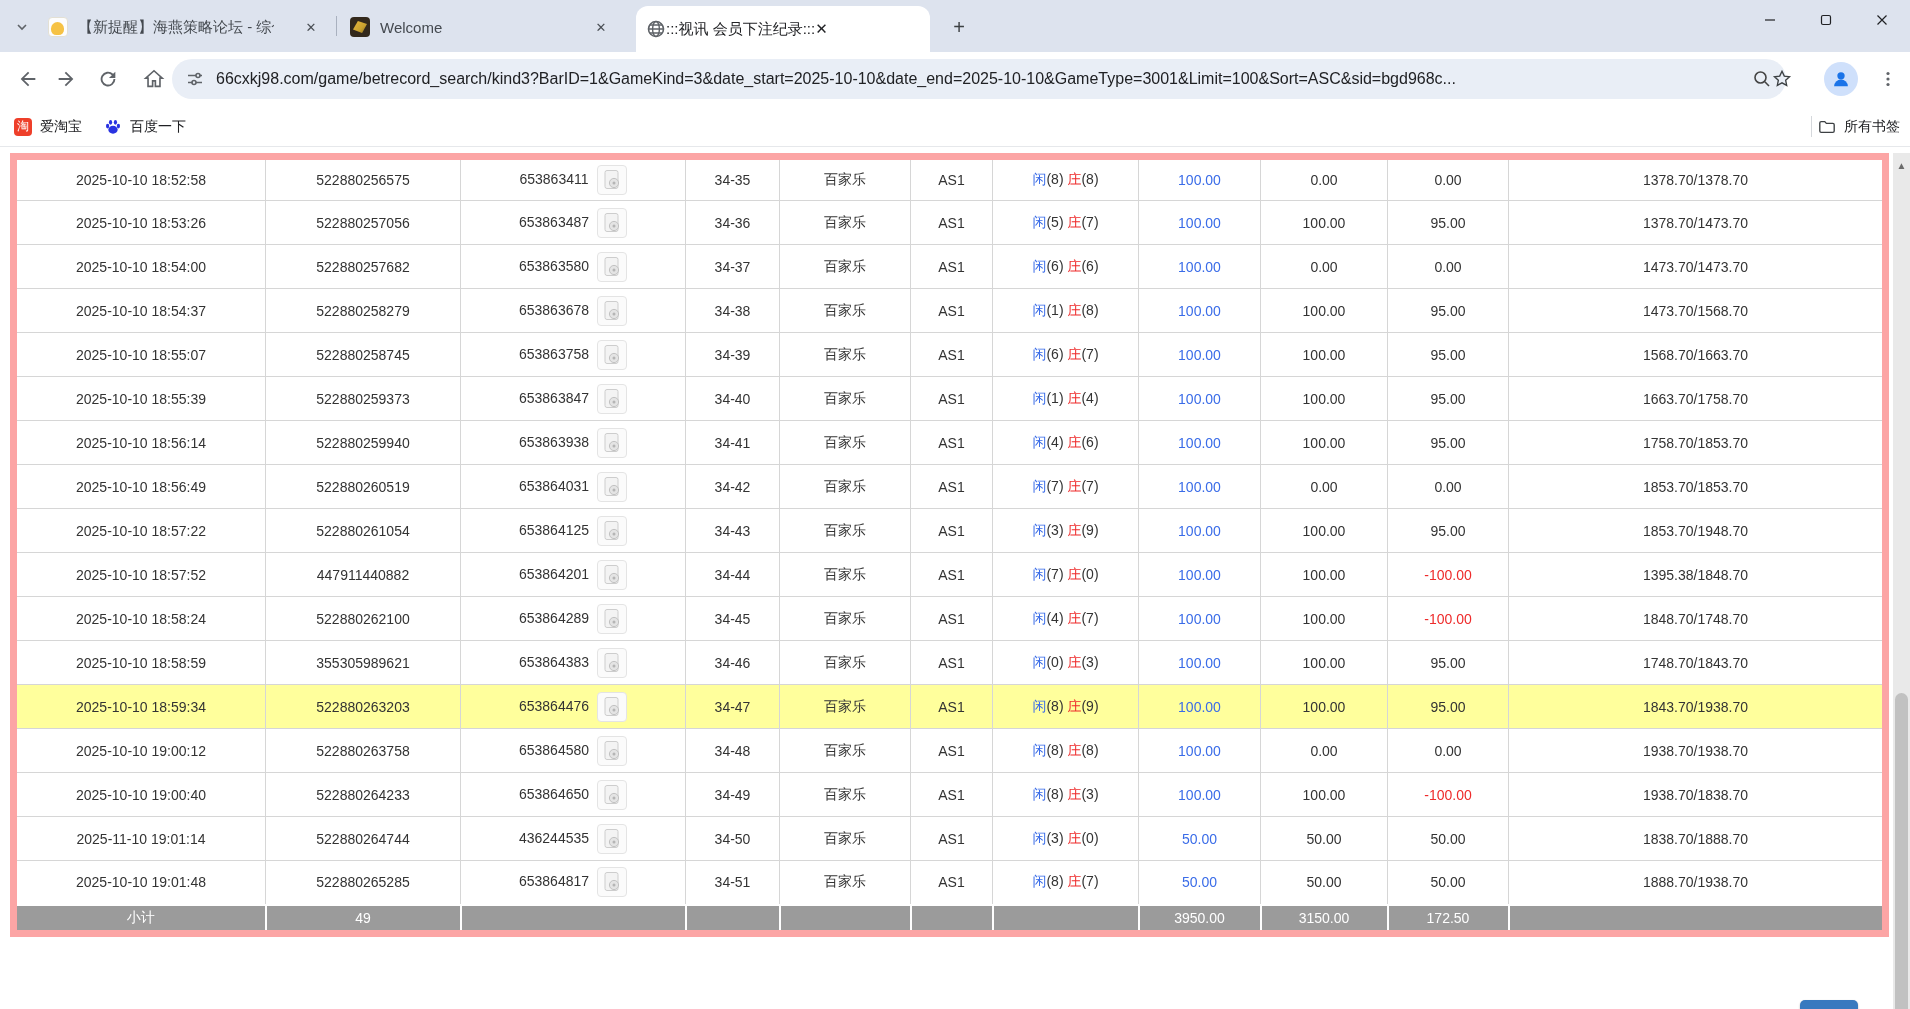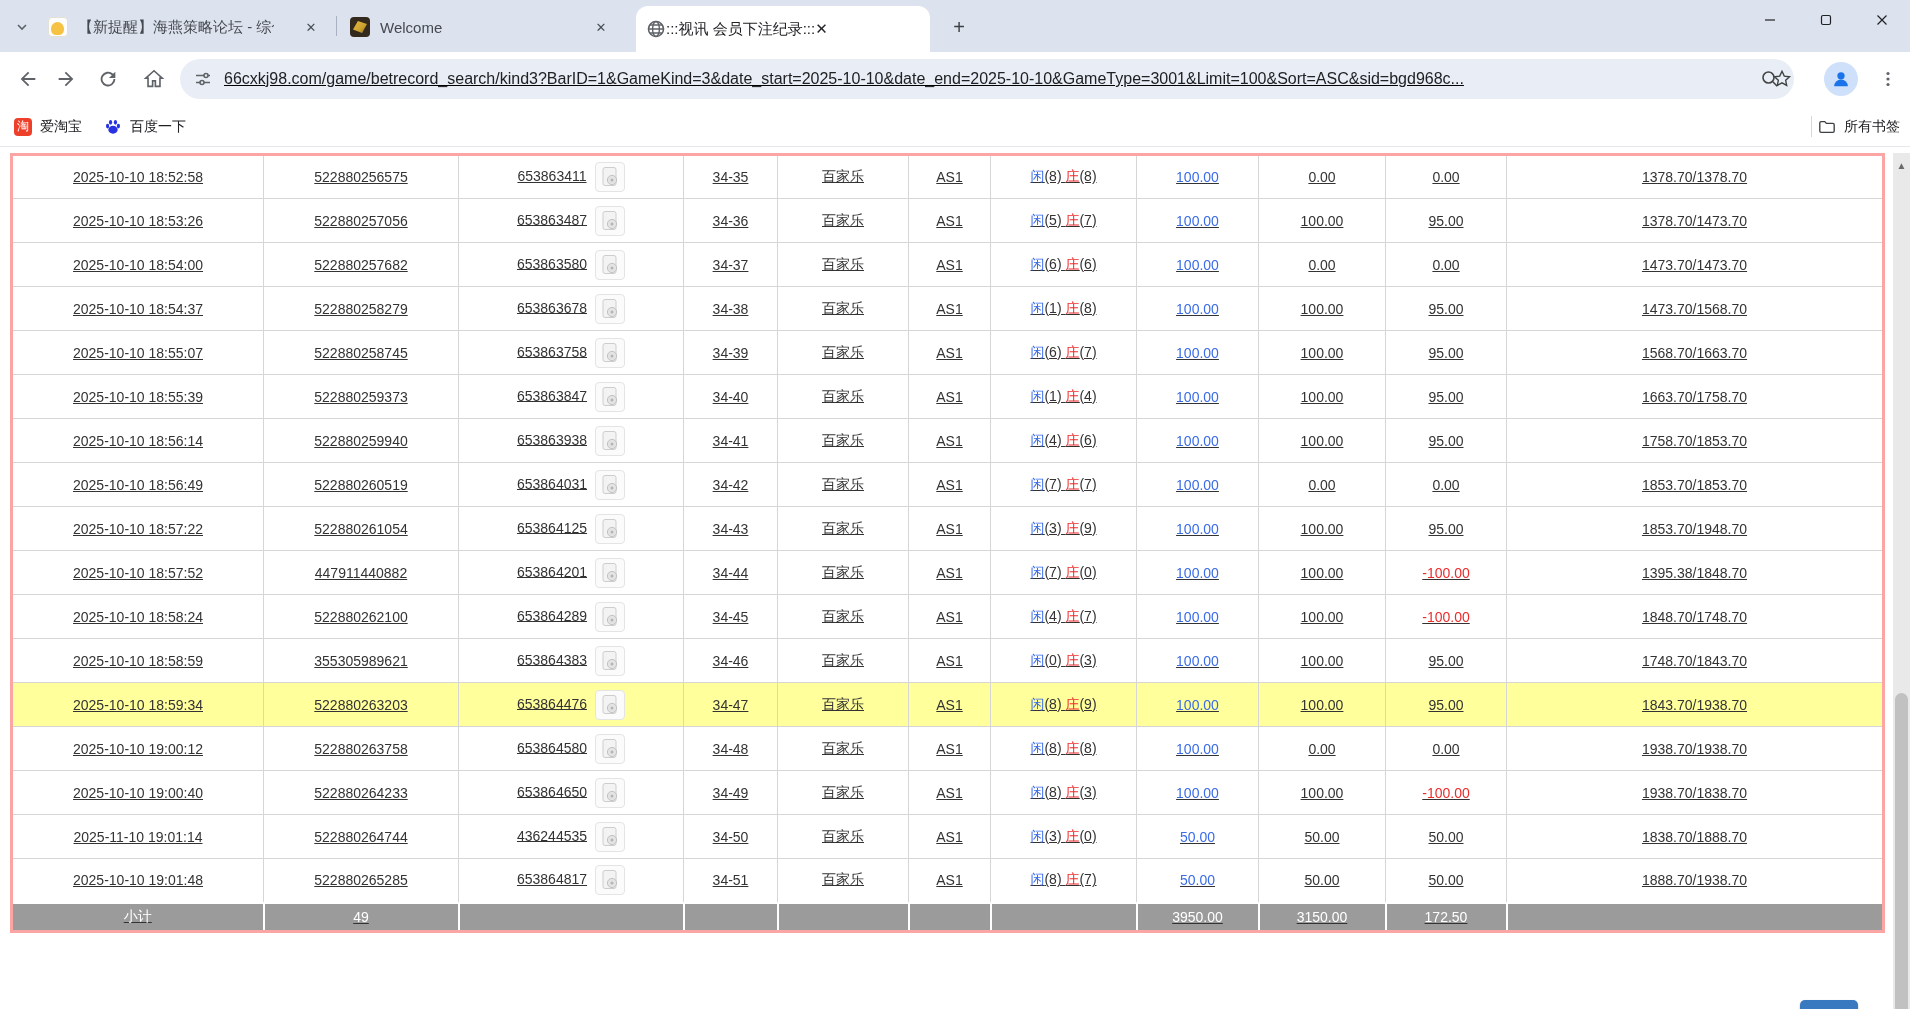--- a/index.html
+++ b/index.html
@@ -38,43 +38,43 @@
   .fav1{background:#fdfdfd;border:1px solid #e3e0d4;}
   .fav1::after{content:"";position:absolute;left:2px;bottom:1px;width:13px;height:13px;border-radius:50% 50% 40% 40%;background:#f6c244;}
   .fav2{background:#33291c;}
   .fav2::after{content:"";position:absolute;left:3px;top:4px;width:14px;height:12px;
     background:linear-gradient(135deg,#e8b83e 0%,#caa22f 60%,#8a6d1c 100%);clip-path:polygon(0 70%,35% 0,100% 25%,65% 100%);}
 
   
   .toolbar{position:relative;width:1910px;height:54px;background:#fff;}
   .nav-icon{position:absolute;top:13px;width:28px;height:28px;display:flex;align-items:center;justify-content:center;
     color:var(--icon-grey);}
-  .omnibox{position:absolute;left:180px;top:7px;width:1614px;height:40px;background:var(--omnibox);
-    border-radius:20px;display:flex;align-items:center;padding:0 14px;text-decoration:underline;}
+  .omnibox{position:absolute;left:172px;top:7px;width:1614px;height:40px;background:var(--omnibox);
+    border-radius:20px;display:flex;align-items:center;padding:0 14px;}
   .omnibox .tune{flex:0 0 auto;margin-right:12px;display:flex;}
   .omnibox .url{flex:1 1 auto;font-size:16px;color:#202124;white-space:nowrap;overflow:hidden;}
   .omnibox .zoomicon{flex:0 0 auto;margin-left:10px;display:flex;}
   .star{position:absolute;left:1768px;top:13px;width:28px;height:28px;display:flex;align-items:center;justify-content:center;}
   .avatar{position:absolute;left:1824px;top:10px;width:34px;height:34px;border-radius:50%;background:#cfe0fb;
     display:flex;align-items:center;justify-content:center;}
   .kebab{position:absolute;left:1874px;top:13px;width:28px;height:28px;display:flex;align-items:center;justify-content:center;color:var(--icon-grey);}
 
   
   .bookbar{position:relative;width:1910px;height:41px;background:#fff;border-bottom:1px solid #e6e8eb;}
   .bookmark{position:absolute;top:7px;height:27px;display:flex;align-items:center;border-radius:6px;
     font-size:14px;color:#202124;padding:0 8px;}
   .bm-icon{width:18px;height:18px;margin-right:8px;flex:0 0 auto;}
   .taobao{background:#ee3f2a;border-radius:4px;color:#fff;font-size:12px;display:flex;align-items:center;justify-content:center;}
   .allbm{position:absolute;right:10px;top:7px;height:27px;display:flex;align-items:center;font-size:14px;color:#202124;}
   .bm-divider{position:absolute;right:98px;top:10px;width:1px;height:21px;background:#d5d8dc;}
 
   
   .page{position:relative;width:1910px;height:862px;background:#fff;}
   table.bets{border-collapse:collapse;table-layout:fixed;width:1872px;margin:6px 0 0 10px;
-    border:3px solid #fca5a5;font-size:14px;color:#333;text-decoration:underline;}
+    border:7px solid #fca5a5;font-size:14px;color:#333;}
   table.bets td{border:1px solid #d6d6d6;text-align:center;height:44px;padding:0 4px;
     white-space:nowrap;overflow:hidden;background:#fff;}
   tr.hl td{background:var(--highlight-yellow);}
   td.blue{color:var(--accent-blue);}
   td.red{color:var(--accent-red);}
   span.blue{color:var(--accent-blue);}
   span.red{color:var(--accent-red);}
   .rec-icon{display:inline-block;vertical-align:middle;margin-left:8px;width:30px;height:30px;
     border:1px solid #e4e4e4;background:#fbfbfb;border-radius:4px;line-height:0;padding:2px;}
   tr.sum td{background:var(--footer-grey);color:#fff;border:2px solid #fff;height:29px;font-size:14px;}

